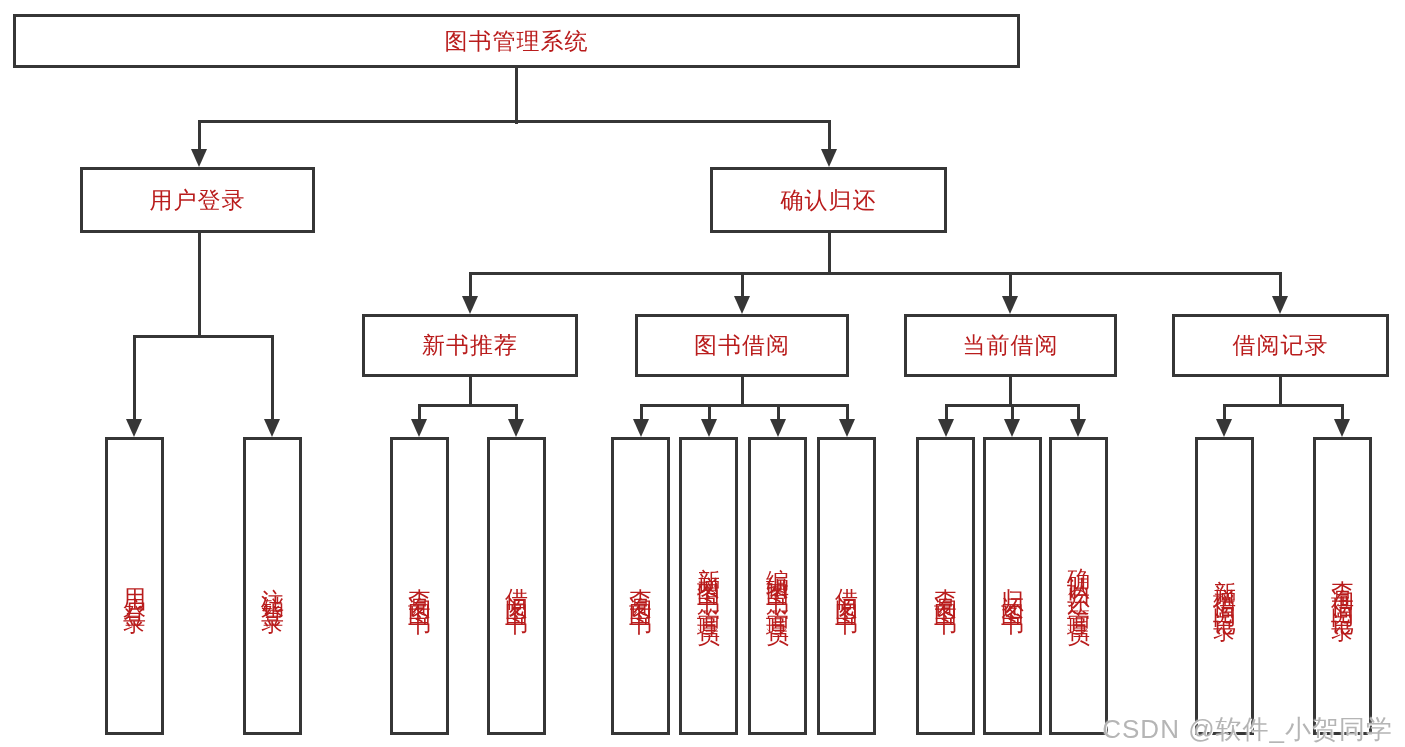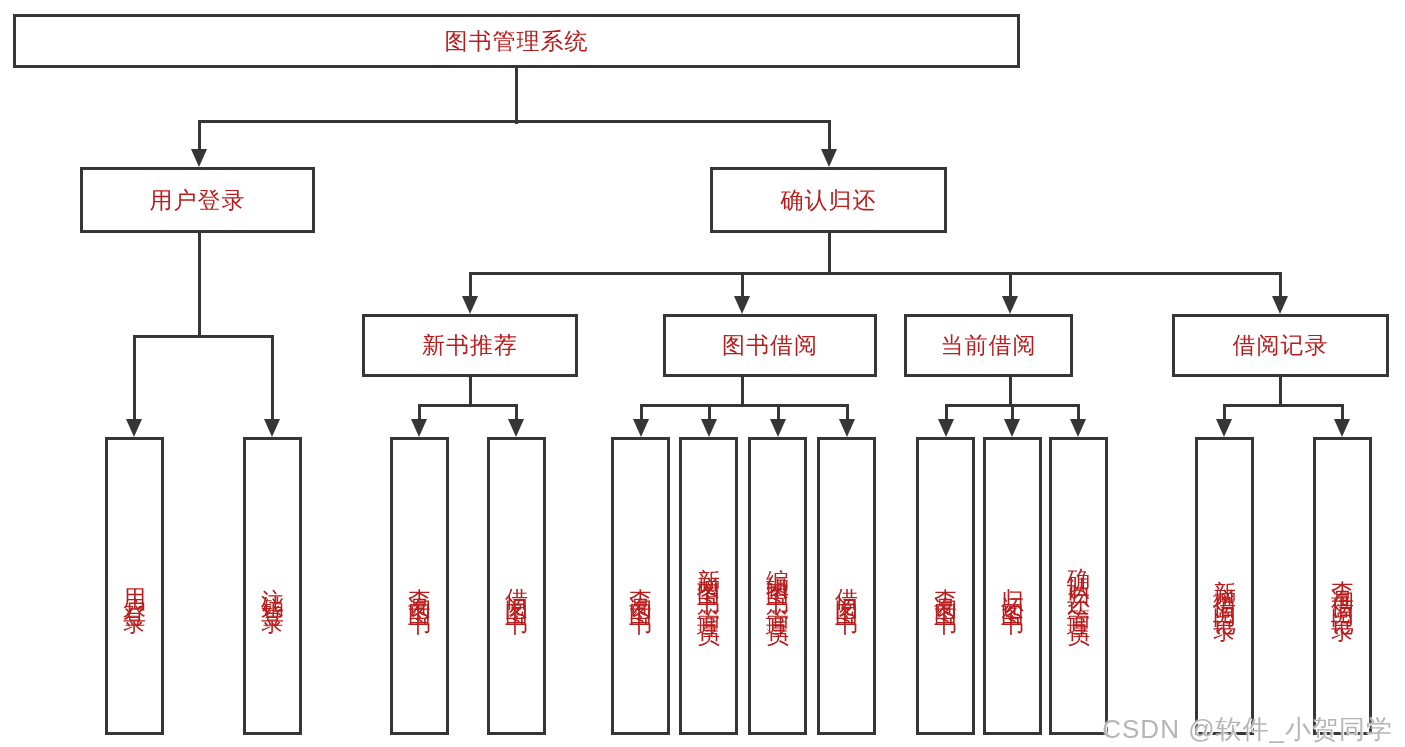--- a/index.html
+++ b/index.html
@@ -110,24 +110,24 @@
   <div class="box h" style="left:80px;top:167px;width:235px;height:66px;">
     <span>用户登录</span>
   </div>
   <div class="box h" style="left:710px;top:167px;width:237px;height:66px;">
     <span>确认归还</span>
   </div>
 
   <div class="box h" style="left:362px;top:314px;width:216px;height:63px;text-align:right;">
     <span>新书推荐</span>
   </div>
-  <div class="box h" style="left:635px;top:314px;width:214px;height:63px;margin-left:28px;">
+  <div class="box h" style="left:635px;top:314px;width:214px;height:63px;">
     <span>图书借阅</span>
   </div>
-  <div class="box h" style="left:904px;top:314px;width:169px;height:63px;">
+  <div class="box h" style="left:904px;top:314px;width:213px;height:63px;">
     <span>当前借阅</span>
   </div>
   <div class="box h" style="left:1172px;top:314px;width:217px;height:63px;">
     <span>借阅记录</span>
   </div>
 
   <div class="box v" style="left:105px;top:437px;width:59px;height:298px;">
     <span>用户登录</span>
   </div>
   <div class="box v" style="left:243px;top:437px;width:59px;height:298px;">

